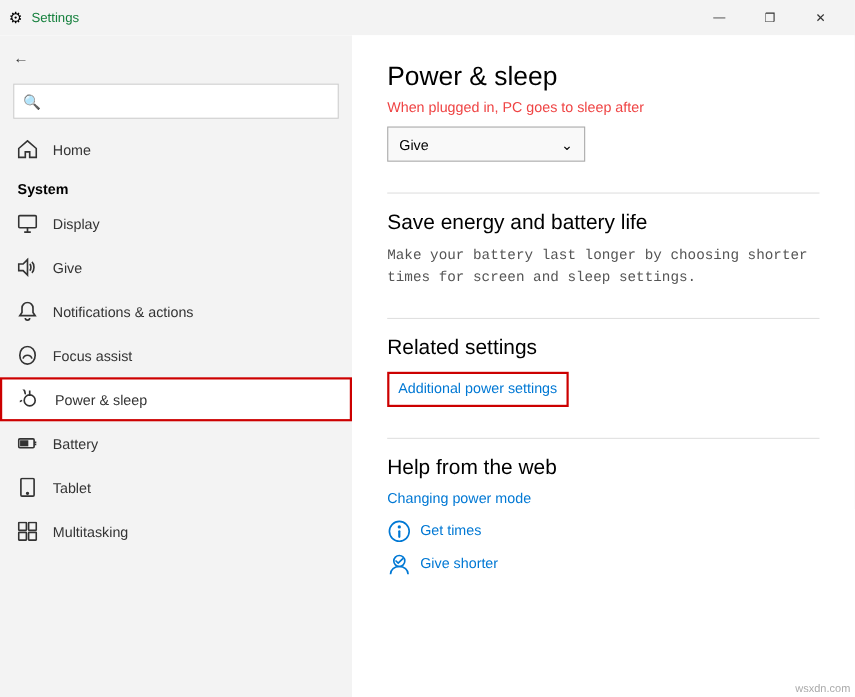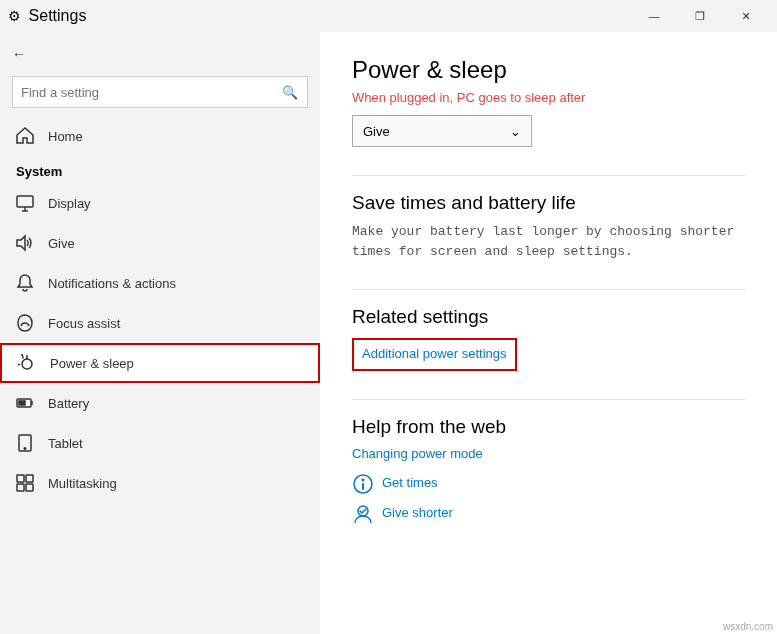--- a/index.html
+++ b/index.html
@@ -22,22 +22,22 @@
       padding: 0 8px;
       justify-content: space-between;
       flex-shrink: 0;
     }
     .title-bar-left {
       display: flex;
       align-items: center;
       gap: 8px;
     }
     .title-bar-title {
-      font-size: 16px;
-      color: #000000;
+      font-size: 12px;
+      color: #15803d;
     }
     .title-bar-controls {
       display: flex;
       gap: 0;
     }
     .title-bar-btn {
       width: 46px;
       height: 32px;
       display: flex;
       align-items: center;
@@ -262,21 +262,20 @@
 
 <div class="main-container">
 
   <div class="sidebar">
 
     <div class="sidebar-nav-row">
       <button class="back-btn">←</button>
     </div>
 
     <div class="search-box">
-      <input type="text" placeholder="Find a setting" style="">
       <span class="search-icon-char">🔍</span>
     </div>
 
     <div class="sidebar-item">
       <span class="sidebar-icon">
         <svg viewBox="0 0 18 18" fill="none" stroke="#333" stroke-width="1.5">
           <path d="M1 8L9 1l8 7v8H11v-5H7v5H1z"></path>
         </svg>
       </span>
       <span>Home</span>
@@ -381,21 +380,21 @@
       <p class="content-subtitle">When plugged in, PC goes to sleep after</p>
       <div class="dropdown-select">
         <span>Give</span>
         <span>⌄</span>
       </div>
     </div>
 
     <hr class="section-divider">
 
     <div class="content-section">
-      <h2 class="section-heading">Save times and battery life</h2>
+      <h2 class="section-heading">Save energy and battery life</h2>
       <p class="section-desc">Make your battery last longer by choosing shorter times for screen and sleep settings.</p>
     </div>
 
     <hr class="section-divider">
 
     <div class="content-section">
       <h2 class="section-heading">Related settings</h2>
       <div class="related-settings-box">
         <a class="link-item">Additional power settings</a>
       </div>

